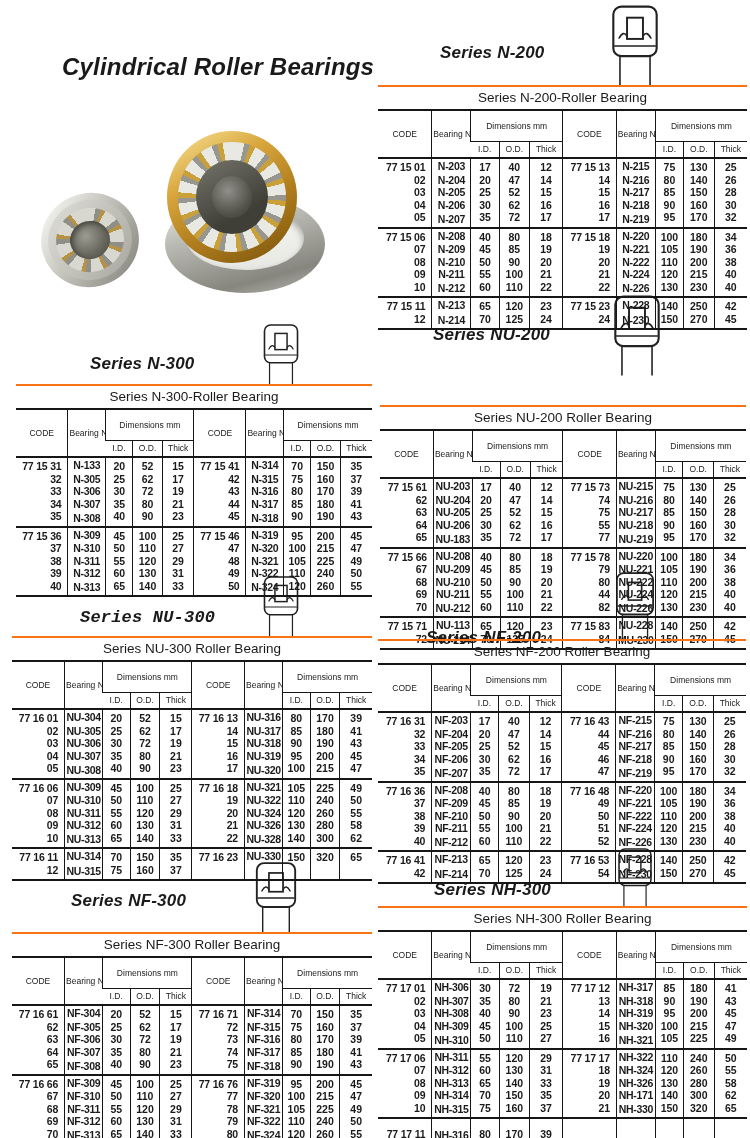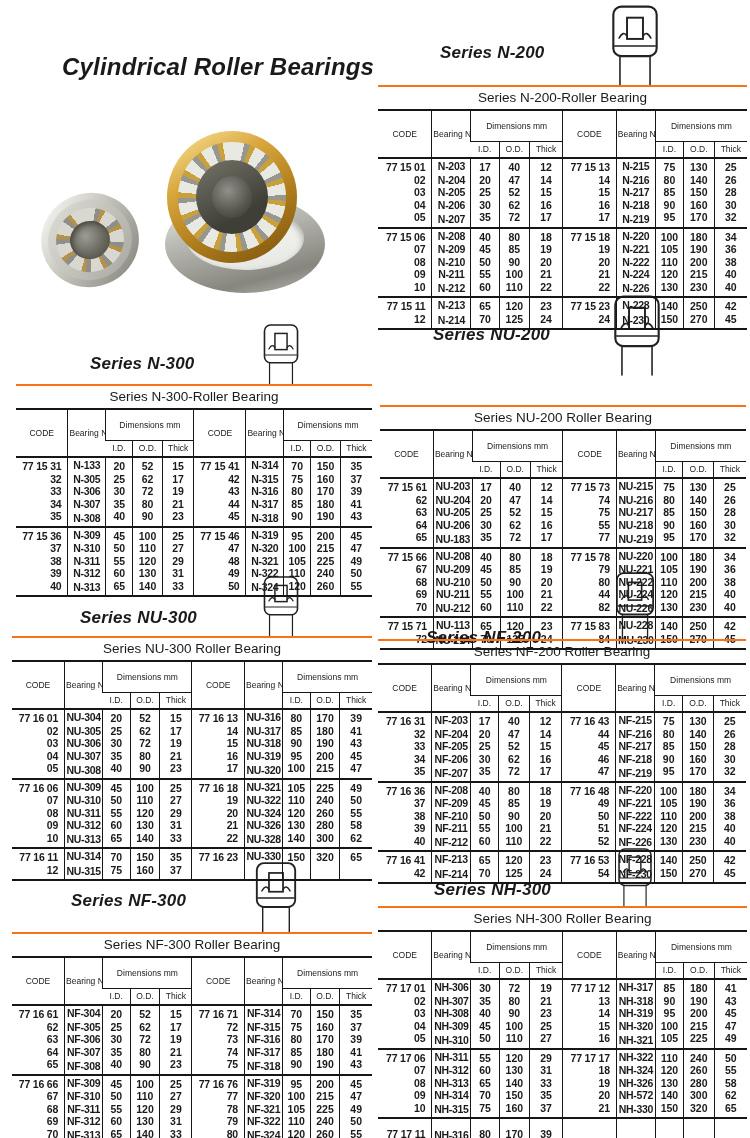--- a/index.html
+++ b/index.html
@@ -14,21 +14,21 @@
     font-size:24px; font-weight:bold; font-style:italic; letter-spacing:.2px;
   }
   .series-title {
     position:absolute; margin:16px;
     font-size:17px; font-weight:bold; font-style:italic; letter-spacing:.2px;
     white-space:nowrap;
   }
   #st-n200  { left:424px; top:27px; }
   #st-n300  { left:74px;  top:338px; }
   #st-nu200 { left:417px; top:309px; }
-  #st-nu300 { left:64px;  top:592px; }
+  #st-nu300 { left:64px;  top:592px;font-family:Liberation Mono, monospace; }
   #st-nf200 { left:410px; top:612px; }
   #st-nf300 { left:55px;  top:875px; }
   #st-nh300 { left:418px; top:864px; }
 
   .bicon { position:absolute; width:46px; height:84px; }
   .bicon svg { width:100%; height:100%; display:block; }
   #ic-n200  { left:612px; top:4px; }
   #ic-n300  { left:258px; top:324px; height:62px; }
   #ic-nu200 { left:614px; top:290px; height:92px; }
   #ic-nu300 { left:258px; top:576px; height:62px; }
@@ -1378,21 +1378,21 @@
           <td class="num">280</td>
           <td class="num">58</td>
         </tr>
         <tr class="body">
           <td class="code">09</td>
           <td class="brg">NH-314</td>
           <td class="num">70</td>
           <td class="num">150</td>
           <td class="num">35</td>
           <td class="code">20</td>
-          <td class="brg">NH-572</td>
+          <td class="brg">NH-171</td>
           <td class="num">140</td>
           <td class="num">300</td>
           <td class="num">62</td>
         </tr>
         <tr class="body glast">
           <td class="code">10</td>
           <td class="brg">NH-315</td>
           <td class="num">75</td>
           <td class="num">160</td>
           <td class="num">37</td>

